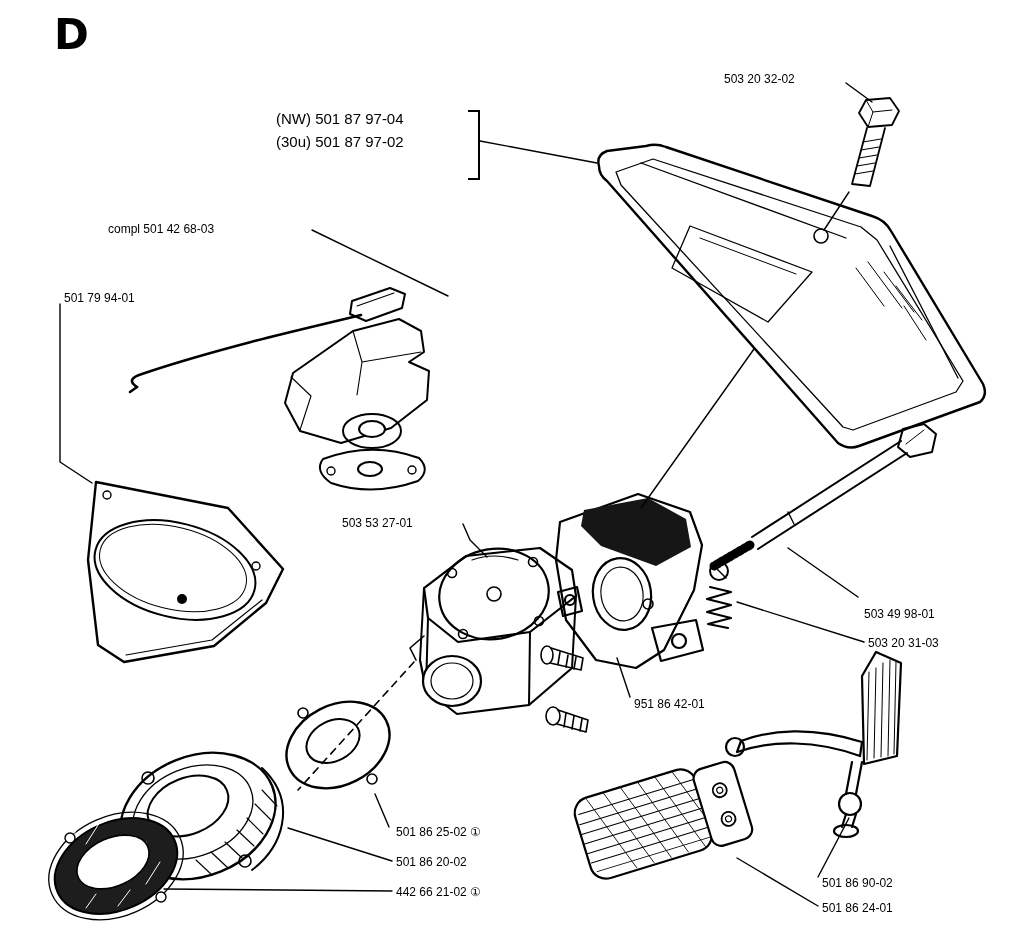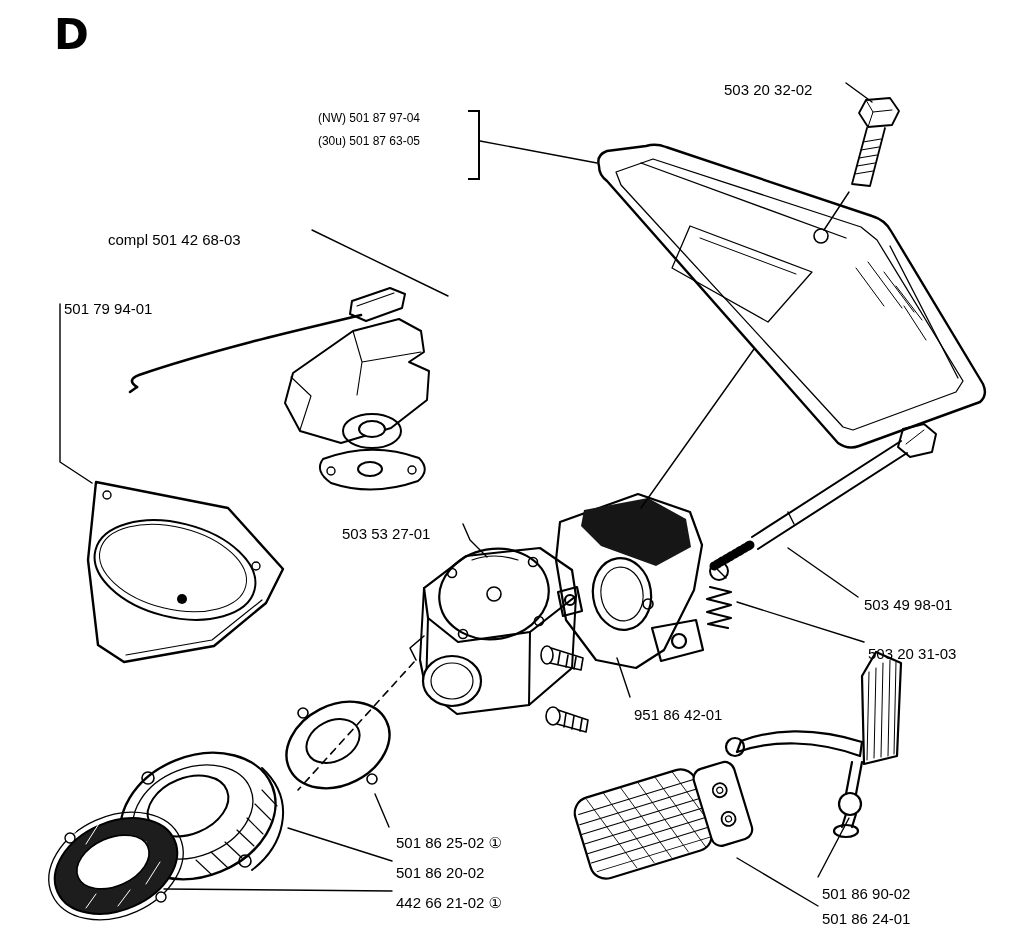--- a/index.html
+++ b/index.html
@@ -22,31 +22,30 @@
   }
   .section-letter {
     position: absolute;
     left: 54px; top: 10px;
     font-size: 42px;
     font-weight: 700;
     font-family: "DejaVu Sans", sans-serif;
   }
   .callout {
     position: absolute;
-    font-size: 15px;
+    font-size: 12px;
     line-height: 20px;
     white-space: nowrap;
-    margin-top: 11px;
   }
   .variant-block {
     position: absolute;
     left: 276px; top: 107px;
     width: 186px;
-    text-align: center;
-    font-size: 12px;
+    text-align: left;
+    font-size: 15px;
     line-height: 23px;
     white-space: nowrap;
   }
   .variant-bracket {
     position: absolute;
     left: 468px; top: 110px;
     width: 10px; height: 66px;
     border-top: 2px solid #000;
     border-right: 2px solid #000;
     border-bottom: 2px solid #000;
@@ -271,31 +270,31 @@
       <path d="M414 662 L298 790" stroke-width="1.6" stroke-dasharray="7 6"></path>
     </g>
   </svg>
 
   <div class="section-letter">D</div>
 
   <div class="callout" style="left:724px;top:69px">503 20 32-02</div>
 
   <div class="variant-block">
     <div>(NW) 501 87 97-04</div>
-    <div>(30u) 501 87 63-05</div>
+    <div>(30u) 501 87 97-02</div>
   </div>
   <div class="variant-bracket"></div>
 
   <div class="callout" style="left:108px;top:219px">compl 501 42 68-03</div>
 
   <div class="callout" style="left:64px;top:288px">501 79 94-01</div>
 
   <div class="callout" style="left:342px;top:513px">503 53 27-01</div>
 
-  <div class="callout" style="left:864px;top:584px">503 49 98-01</div>
+  <div class="callout" style="left:864px;top:604px">503 49 98-01</div>
 
   <div class="callout" style="left:868px;top:633px">503 20 31-03</div>
 
   <div class="callout" style="left:634px;top:694px">951 86 42-01</div>
 
   <div class="callout" style="left:396px;top:822px">501 86 25-02 ①</div>
 
   <div class="callout" style="left:396px;top:852px">501 86 20-02</div>
 
   <div class="callout" style="left:396px;top:882px">442 66 21-02 ①</div>

